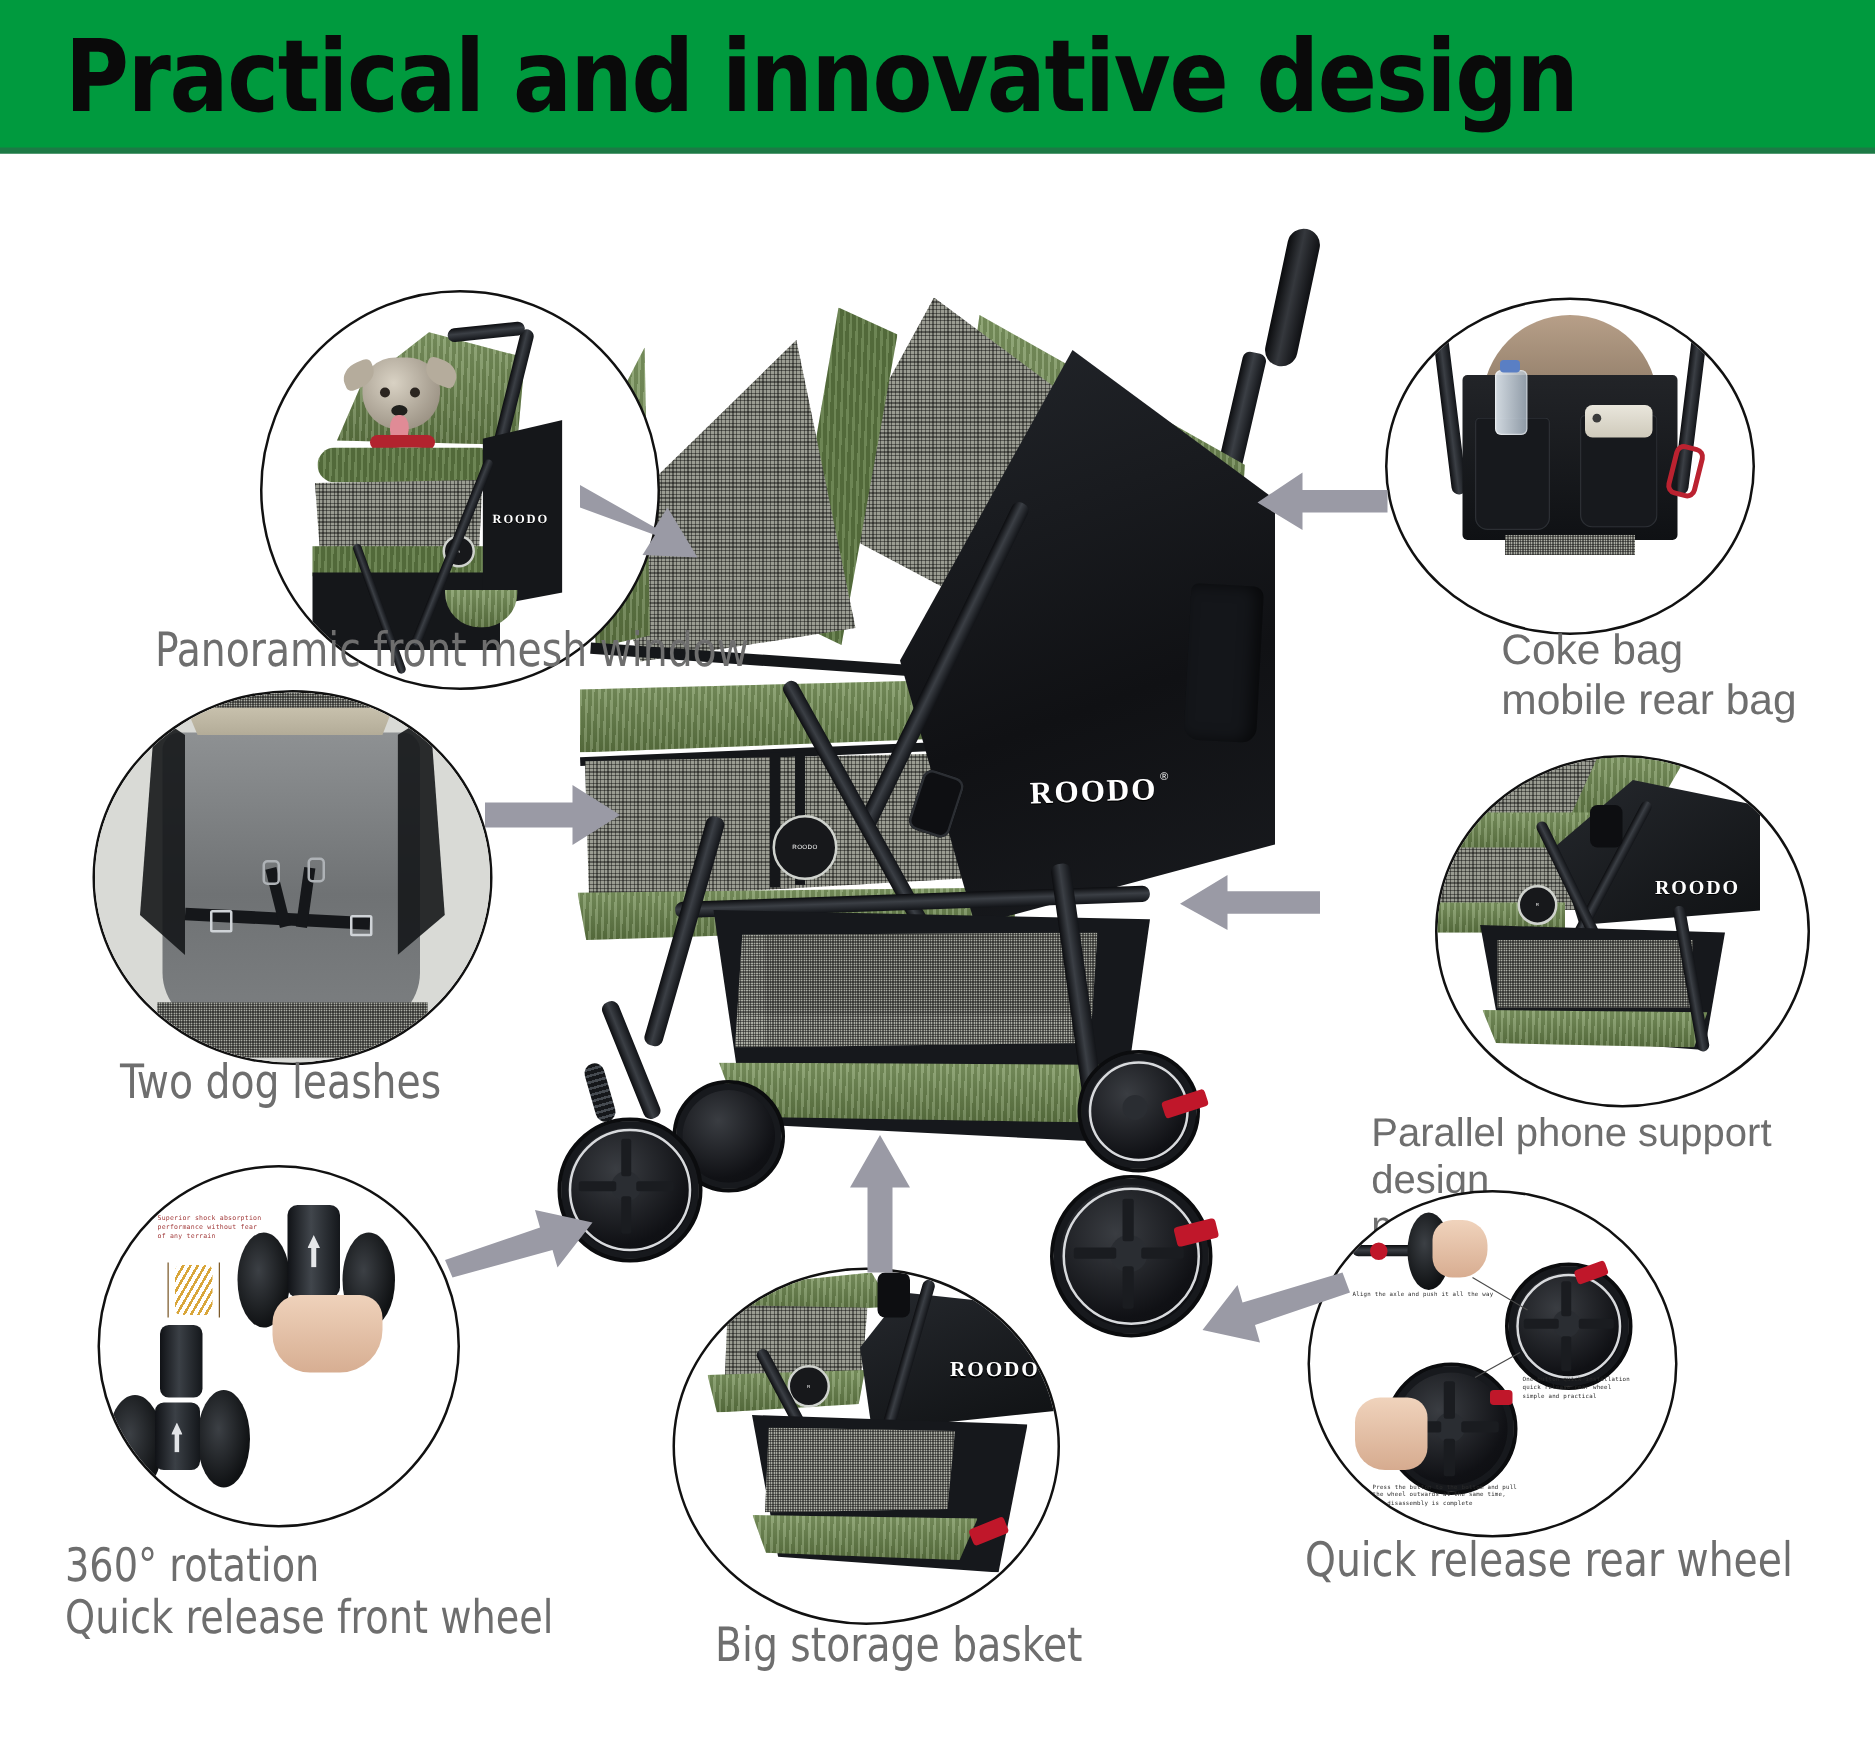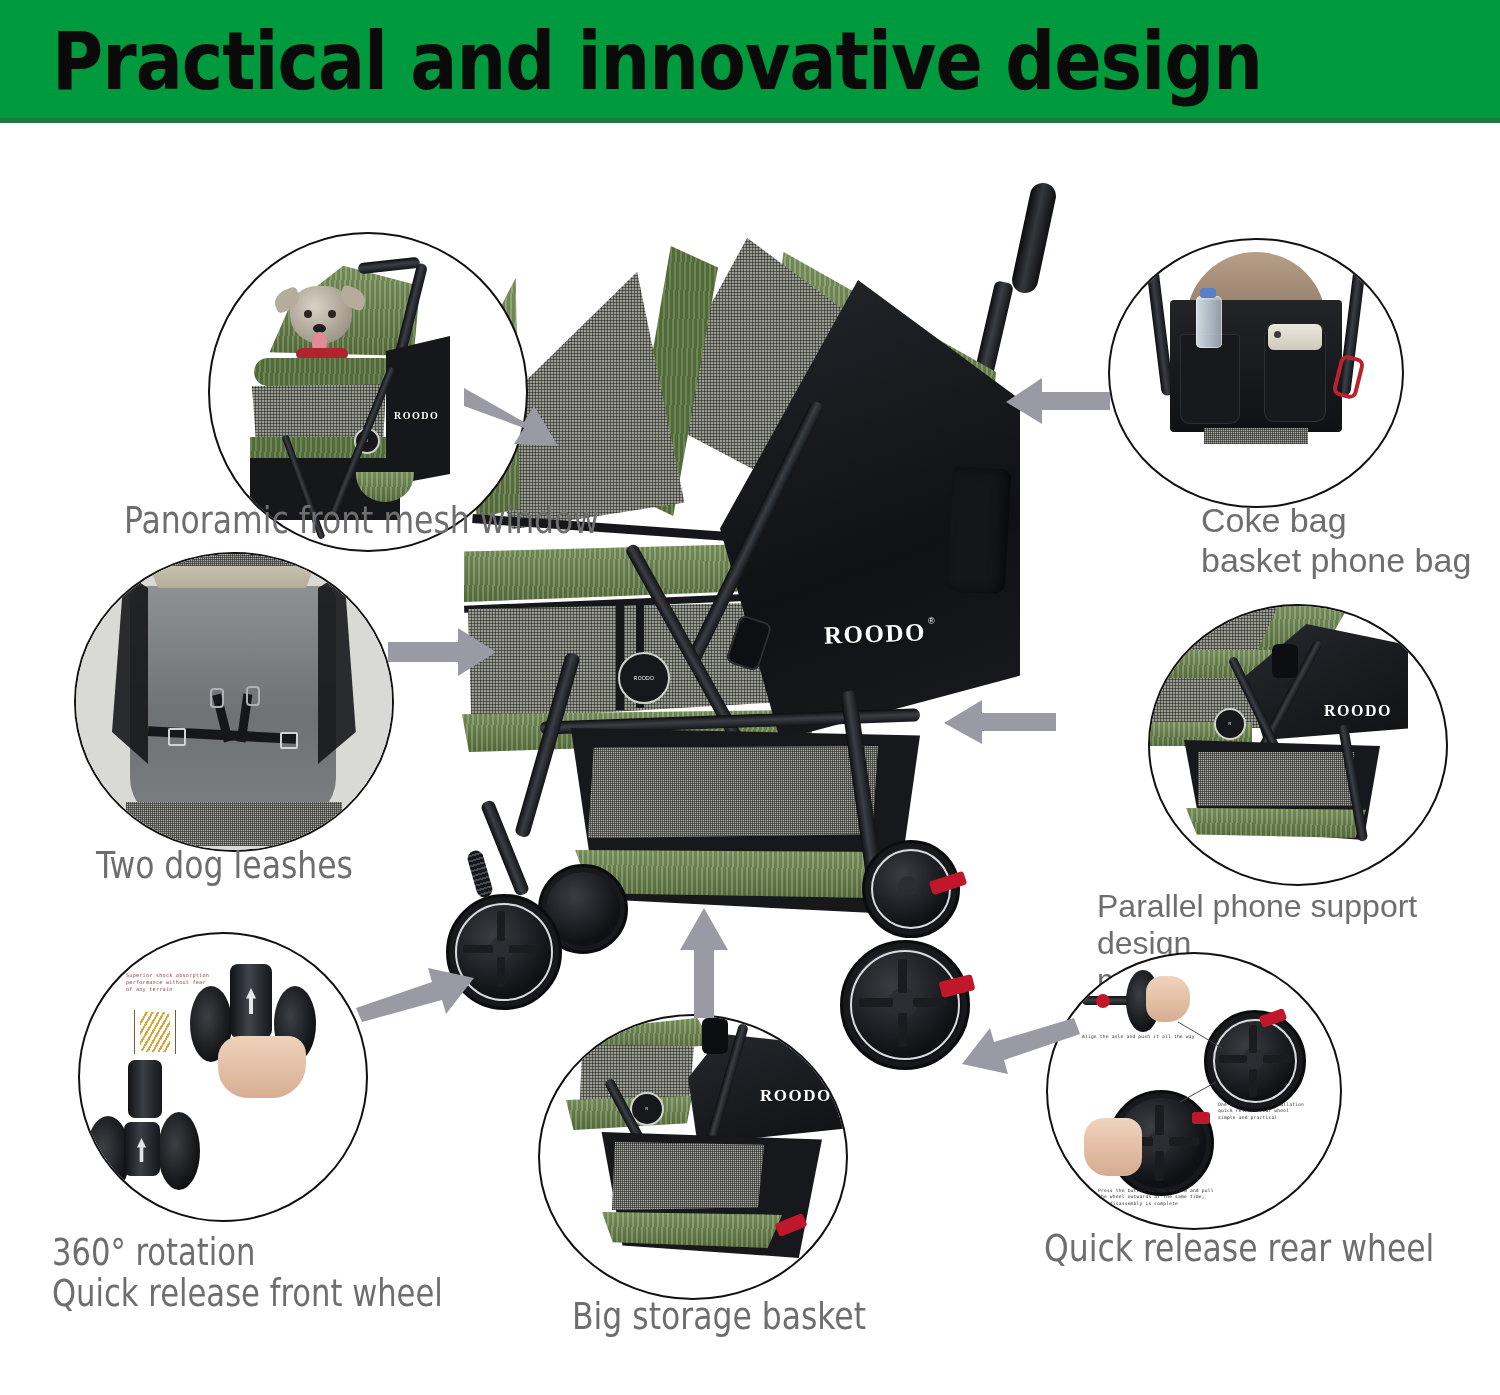--- a/index.html
+++ b/index.html
@@ -282,21 +282,21 @@
     <div class="px" style="left:160px;top:86px;width:54px;height:26px;border-radius:6px;
                 background:linear-gradient(180deg,#e9e6dc,#cfcabb);"></div>
     <div class="px" style="left:166px;top:93px;width:7px;height:7px;border-radius:50%;background:#3b3b3b;"></div>
 
     <div class="px" style="left:228px;top:118px;width:17px;height:34px;border:4px solid #bb2230;
                 border-radius:8px;transform:rotate(14deg);"></div>
     <div class="px mesh-fine" style="left:96px;top:190px;width:104px;height:16px;"></div>
   </div>
 </div>
 <div class="cap" style="left:1201px;top:500px;font-size:34px;line-height:1.18;">Coke bag
-basket phone bag</div>
+mobile rear bag</div>
 
 <div class="arrow" style="left:1006px;top:378px;width:104px;height:56px;">
   <svg width="104" height="56" viewBox="0 0 104 56">
     <polygon points="104,14 36,14 36,0 0,24 36,46 36,32 104,32" fill="#9a9aa5"></polygon>
   </svg>
 </div>
 
 <div class="circle" style="left:1148px;top:604px;width:300px;height:282px;">
   <div class="circ-inner">
     <div class="px mesh" style="left:24px;top:0px;width:126px;height:54px;"></div>

